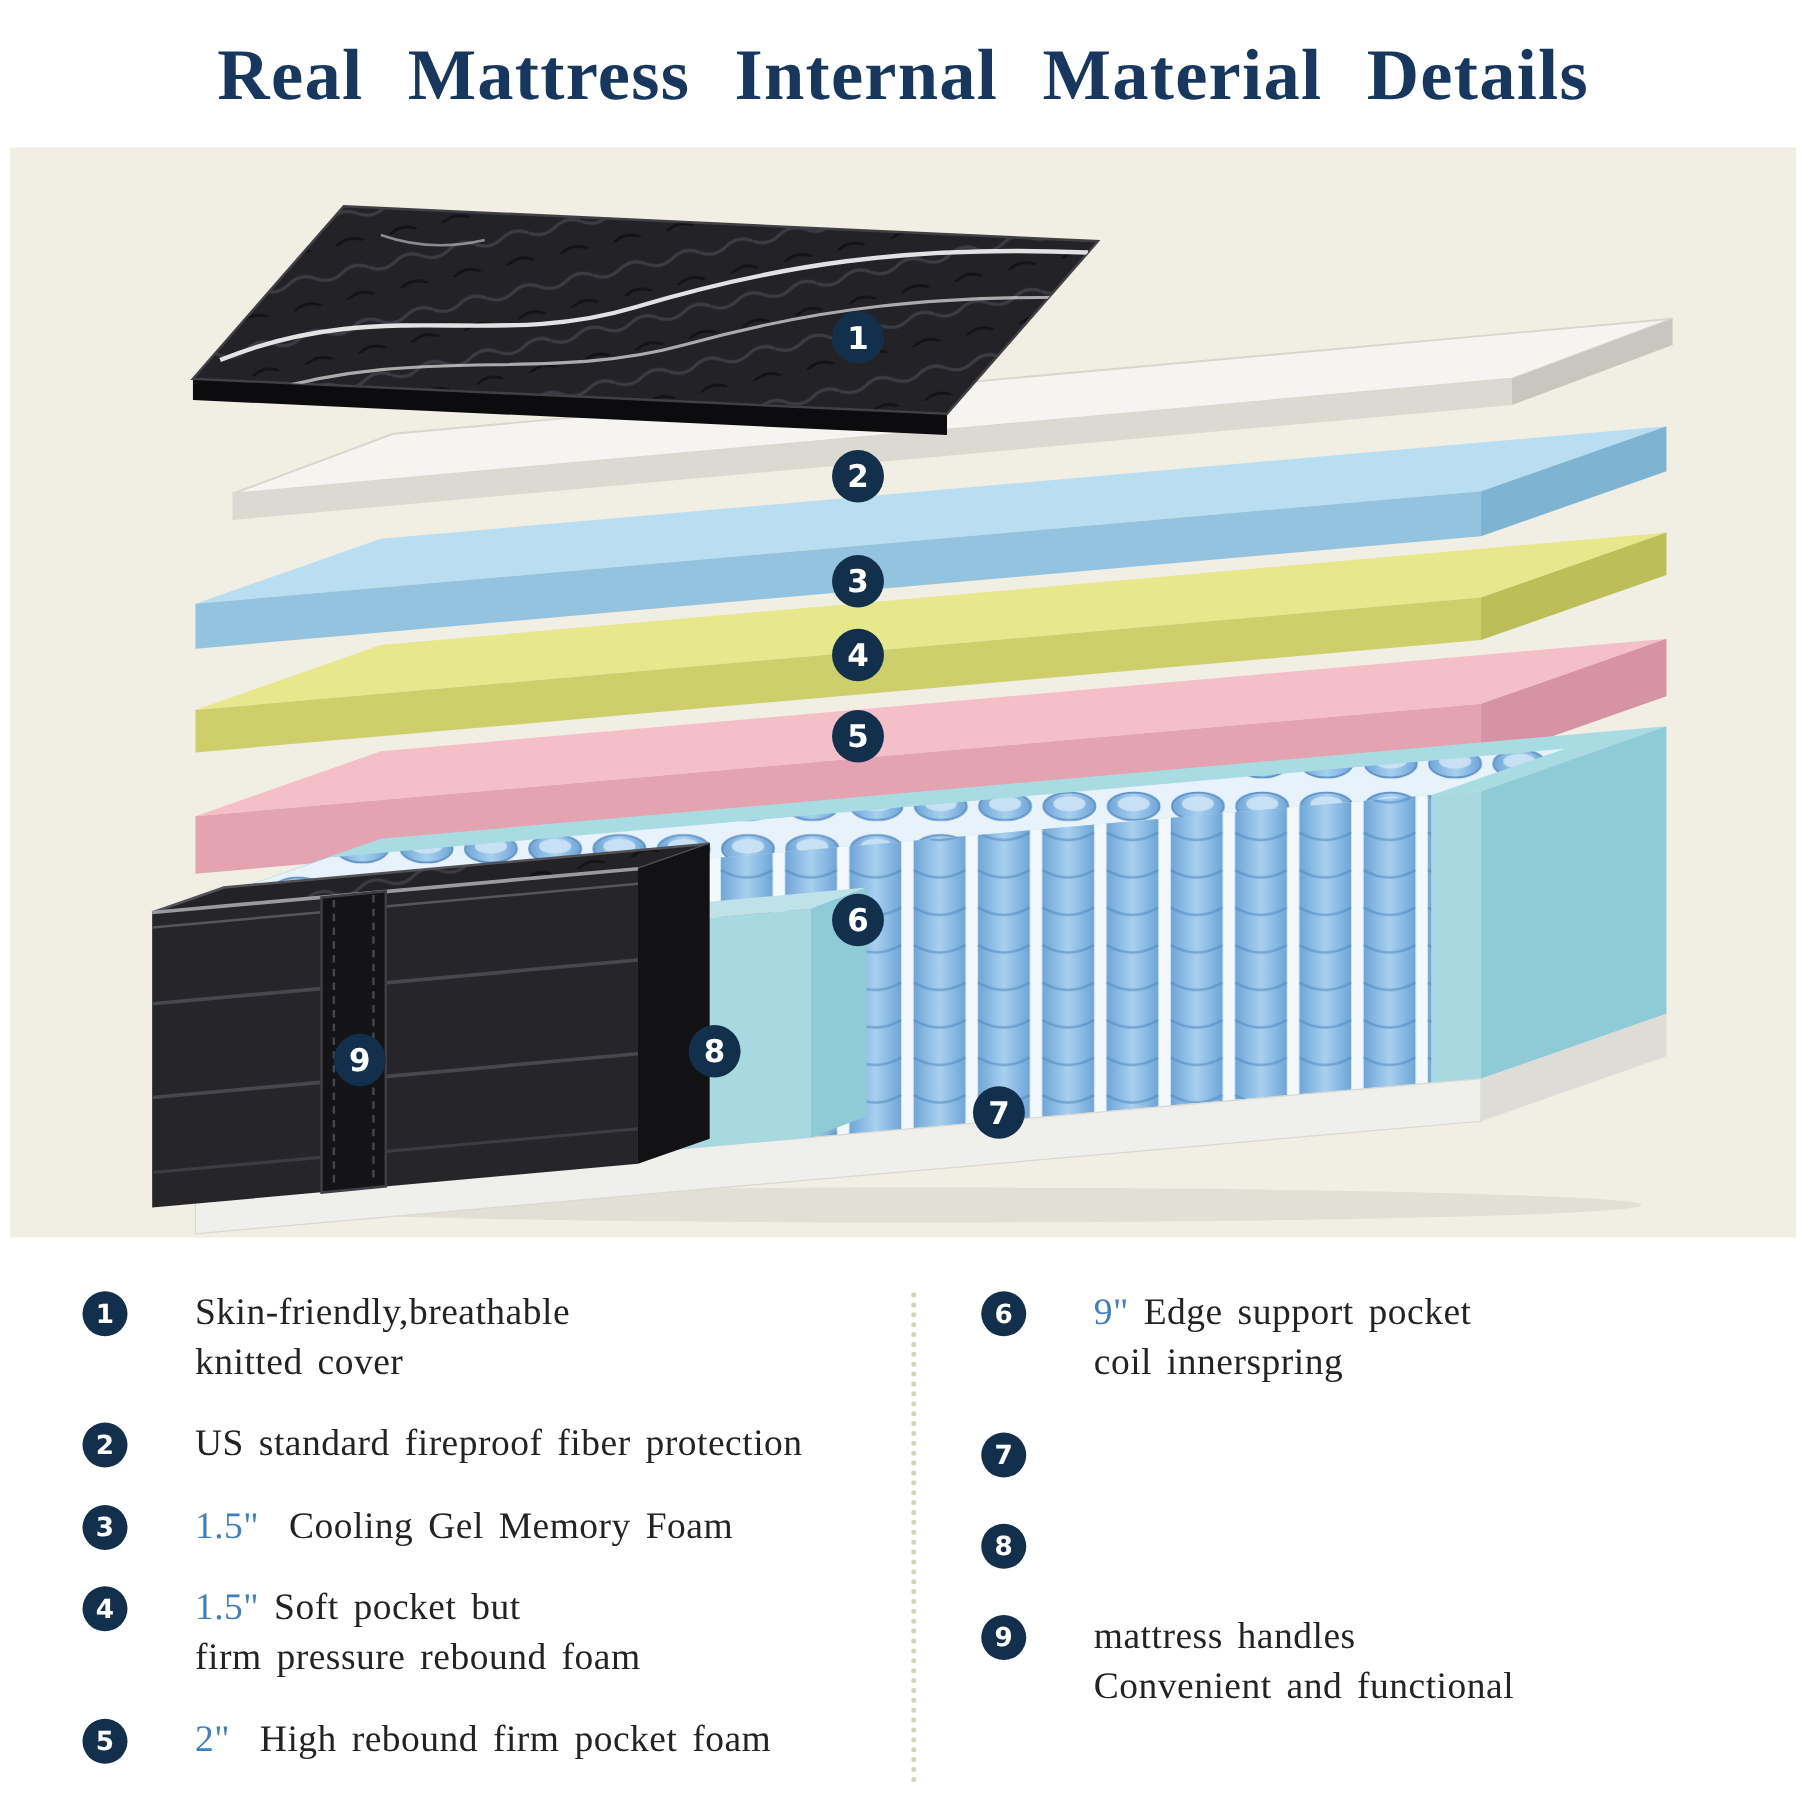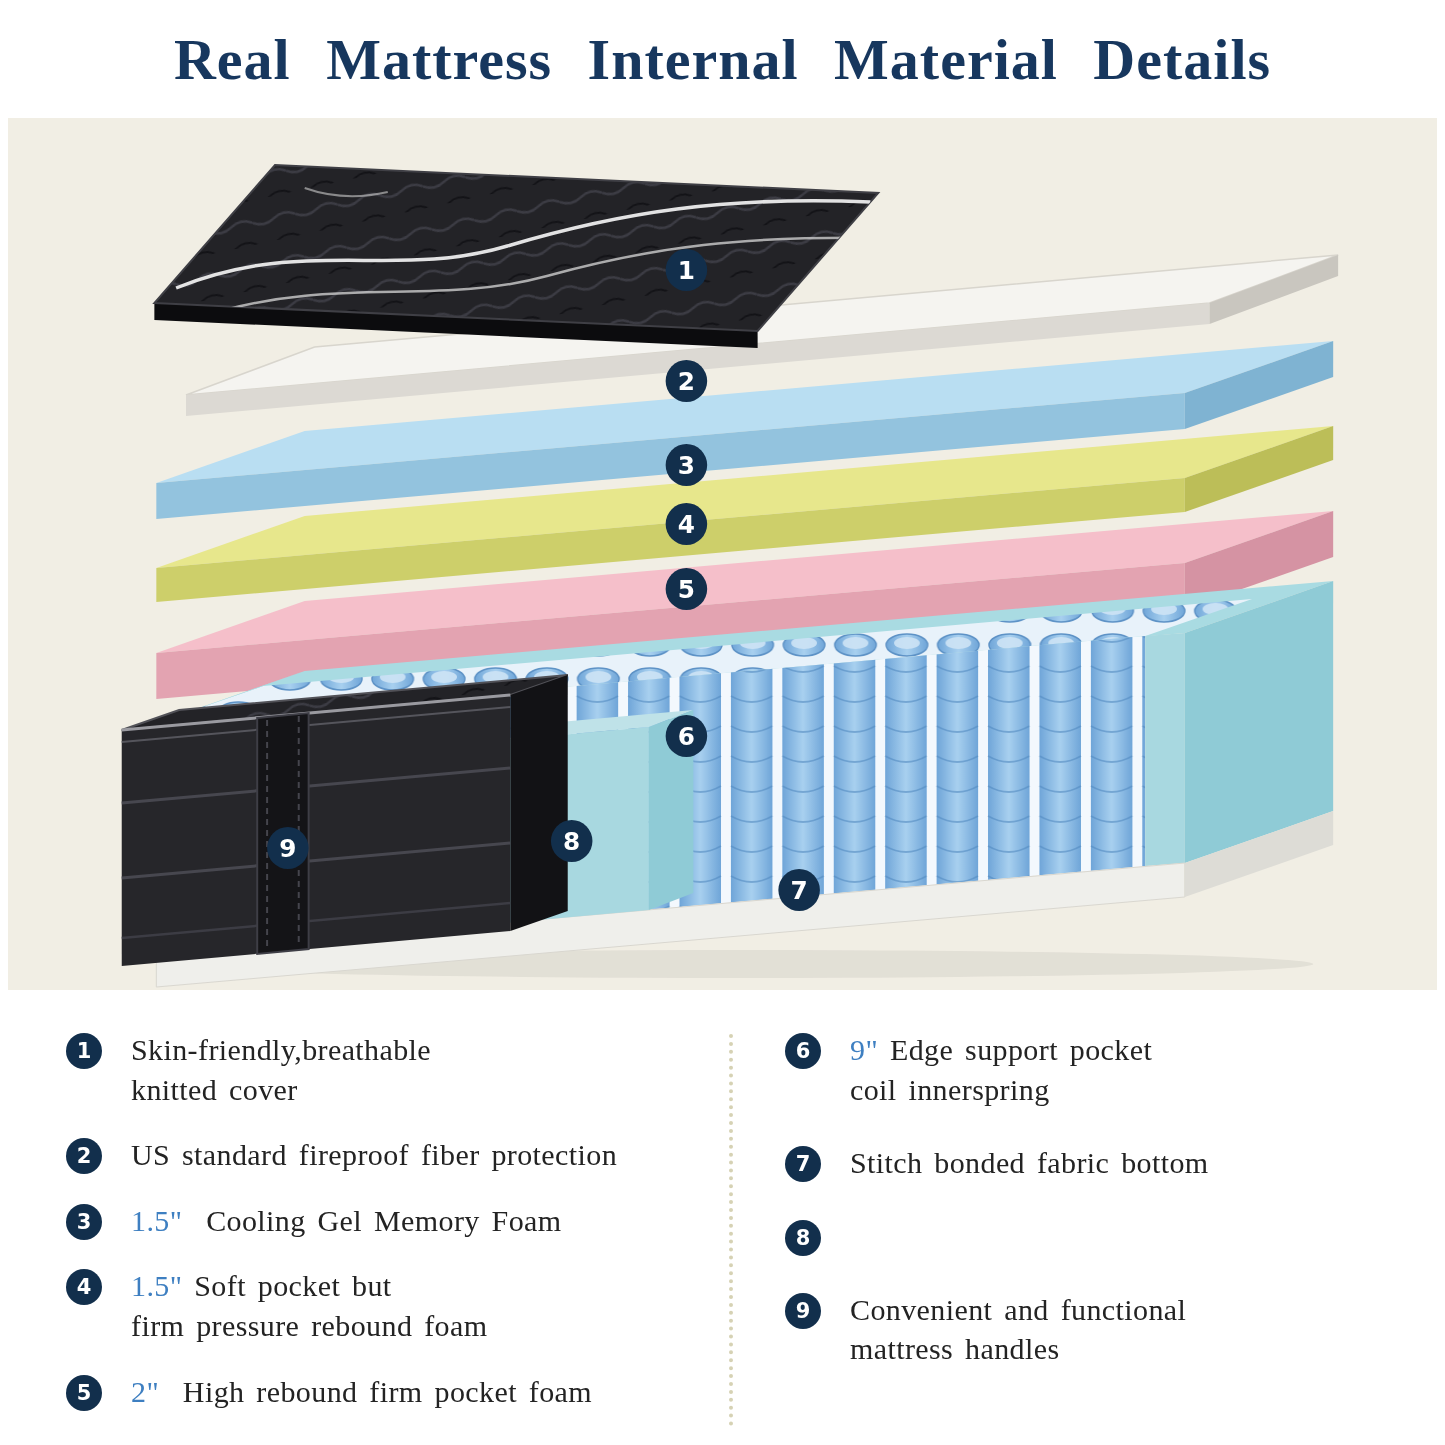--- a/index.html
+++ b/index.html
@@ -68,21 +68,21 @@
     border-radius:50%;
     background:var(--c-badge);
     color:#ffffff;
     font-family:"DejaVu Sans","Liberation Sans",sans-serif;
     font-weight:bold;
     font-size:21px;
     display:flex;align-items:center;justify-content:center;
     margin-top:3px;
   }
   .ltext{margin-left:29px;font-size:30px;line-height:1.32;letter-spacing:0.4px;word-spacing:4px;}
-  .lline{white-space:pre-wrap;}
+  .lline{white-space:pre-wrap;margin-left:25px;}
   .lline .accent{color:var(--c-accent);}
 </style>
 </head>
 <body>
 
 <div class="page">
 
   <h1 class="title">Real Mattress Internal Material Details</h1>
 
   <div class="canvas">
@@ -269,30 +269,27 @@
     <div class="legend-col right" id="legend-right">
         <div class="legend-item">
           <span class="lnum">6</span>
           <div class="ltext">
             <div class="lline"><span class="accent">9"</span><span> Edge support pocket</span></div>
             <div class="lline"><span>coil innerspring</span></div>
           </div>
         </div>
         <div class="legend-item">
           <span class="lnum">7</span>
-          <div class="ltext">
-            <div class="lline"><span>Stitch bonded fabric bottom</span></div>
-          </div>
         </div>
         <div class="legend-item">
           <span class="lnum">8</span>
         </div>
         <div class="legend-item">
           <span class="lnum">9</span>
           <div class="ltext">
+            <div class="lline"><span>mattress handles</span></div>
             <div class="lline"><span>Convenient and functional</span></div>
-            <div class="lline"><span>mattress handles</span></div>
           </div>
         </div>
       </div>
   </div>
 
 </div>
 
 </body></html>

